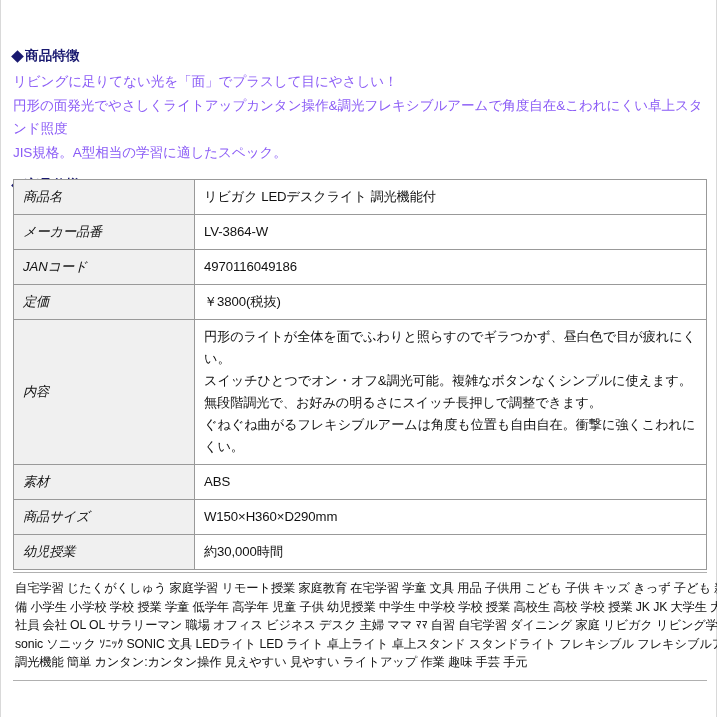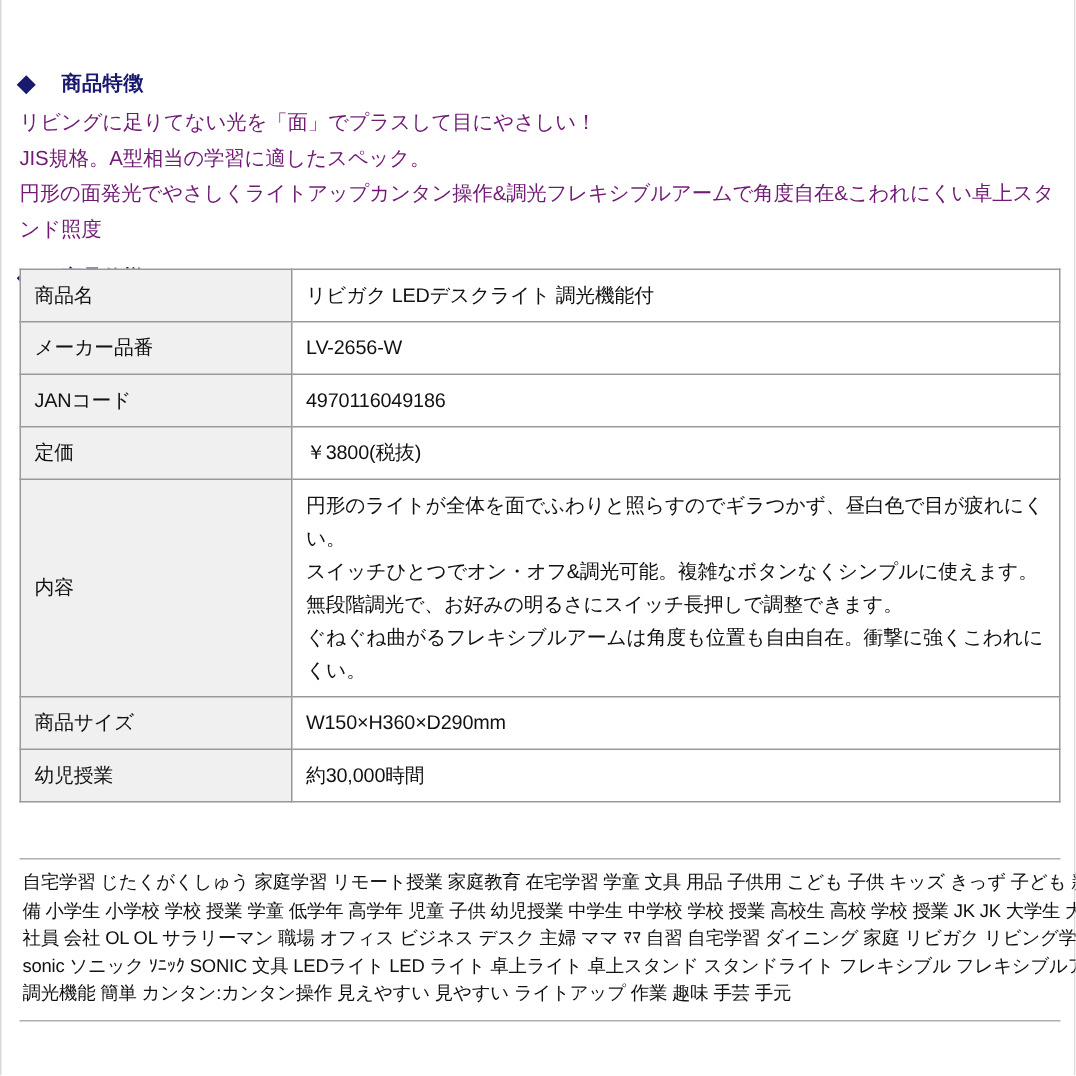--- a/index.html
+++ b/index.html
@@ -29,21 +29,21 @@
   
   .section-heading {
     font-size: 13.5px;
     font-weight: bold;
     color: #191970;
     letter-spacing: 0.2px;
     line-height: 1.2;
     margin: 0;
     display: flex;
     align-items: center;
-    gap: 16px;
+    gap: 0;
   }
   .diamond-icon {
     display: inline-block;
     width: 9px;
     height: 9px;
     background: #191970;
     transform: rotate(45deg);
     flex: 0 0 auto;
     margin-right: 3px;
     position: relative;
@@ -54,21 +54,21 @@
   #spec-heading     { position: absolute; left: 12px; top: 177px; }
 
   
   .features-body {
     position: absolute;
     left: 12px;
     top: 70px;
     width: 700px;
     font-size: 13.6px;
     line-height: 23.5px;
-    color: #701a75;
+    color: #8b5cf6;
     letter-spacing: -0.1px;
   }
   .features-body p { margin: 0; }
 
   
   .spec-table {
     position: absolute;
     left: 12px;
     top: 179px;
     width: 694px;
@@ -83,20 +83,21 @@
     vertical-align: middle;
     line-height: 22px;
     color: #111111;
     letter-spacing: -0.1px;
   }
   .spec-table td.label {
     width: 162px;
     background: #f0f0f0;
     font-weight: normal;
     white-space: nowrap;
+    font-style: italic;
   }
   .spec-table td.value {
     background: #ffffff;
   }
   .spec-table td.value .line { display: block; }
 
   
   .keywords-box {
     position: absolute;
     left: 12px;
@@ -120,41 +121,41 @@
 
 <div class="page">
 
   <div class="section-heading" id="features-heading">
     <span class="diamond-icon"></span>
     <span>商品特徴</span>
   </div>
 
   <div class="features-body">
     <p>リビングに足りてない光を「面」でプラスして目にやさしい！</p>
+    <p>円形の面発光でやさしくライトアップカンタン操作&amp;調光フレキシブルアームで角度自在&amp;こわれにくい卓上スタンド照度</p>
     <p>JIS規格。A型相当の学習に適したスペック。</p>
-    <p>円形の面発光でやさしくライトアップカンタン操作&amp;調光フレキシブルアームで角度自在&amp;こわれにくい卓上スタンド照度</p>
   </div>
 
   <div class="section-heading" id="spec-heading">
     <span class="diamond-icon"></span>
     <span>商品仕様</span>
   </div>
 
   <table class="spec-table">
     <tbody>
       <tr>
         <td class="label">商品名</td>
         <td class="value">
           <span class="line">リビガク LEDデスクライト 調光機能付</span>
         </td>
       </tr>
       <tr>
         <td class="label">メーカー品番</td>
         <td class="value">
-          <span class="line">LV-2656-W</span>
+          <span class="line">LV-3864-W</span>
         </td>
       </tr>
       <tr>
         <td class="label">JANコード</td>
         <td class="value">
           <span class="line">4970116049186</span>
         </td>
       </tr>
       <tr>
         <td class="label">定価</td>
@@ -162,20 +163,26 @@
           <span class="line">￥3800(税抜)</span>
         </td>
       </tr>
       <tr>
         <td class="label">内容</td>
         <td class="value">
           <span class="line">円形のライトが全体を面でふわりと照らすのでギラつかず、昼白色で目が疲れにくい。</span>
           <span class="line">スイッチひとつでオン・オフ&amp;調光可能。複雑なボタンなくシンプルに使えます。</span>
           <span class="line">無段階調光で、お好みの明るさにスイッチ長押しで調整できます。</span>
           <span class="line">ぐねぐね曲がるフレキシブルアームは角度も位置も自由自在。衝撃に強くこわれにくい。</span>
+        </td>
+      </tr>
+      <tr>
+        <td class="label">素材</td>
+        <td class="value">
+          <span class="line">ABS</span>
         </td>
       </tr>
       <tr>
         <td class="label">商品サイズ</td>
         <td class="value">
           <span class="line">W150×H360×D290mm</span>
         </td>
       </tr>
       <tr>
         <td class="label">幼児授業</td>

